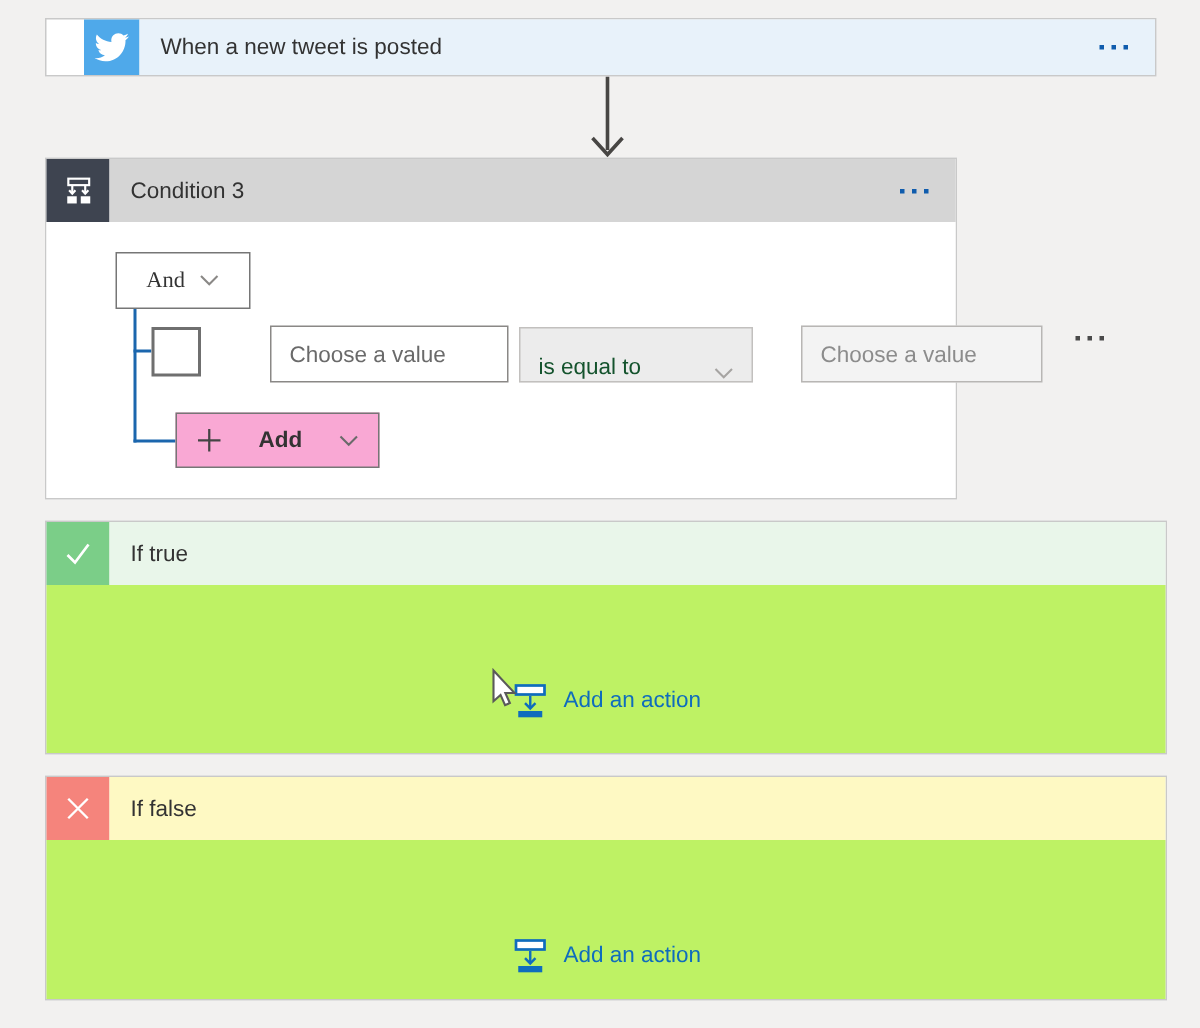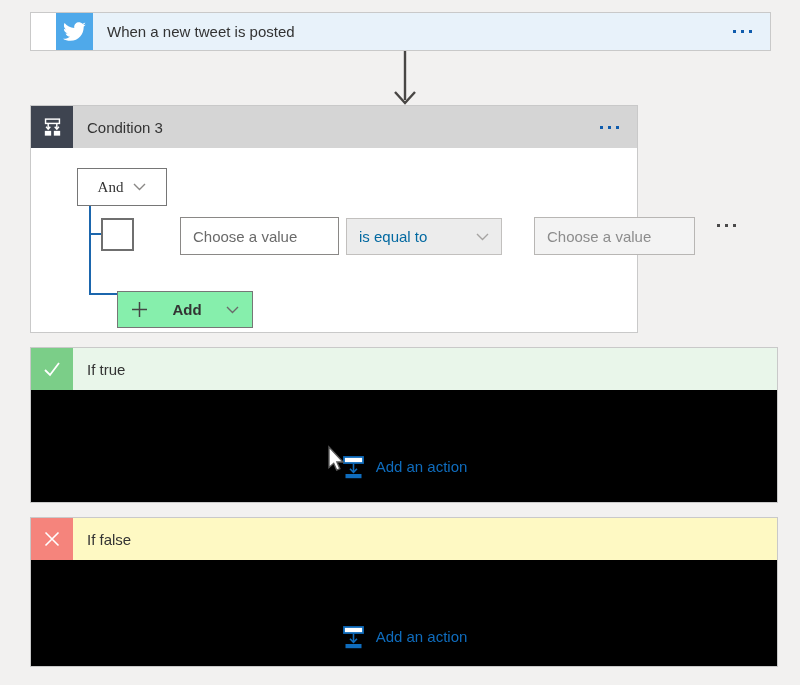--- a/index.html
+++ b/index.html
@@ -41,40 +41,40 @@
 
   .cond-checkbox { position:absolute; left:70px; top:70px; width:33px; height:33px; box-sizing:border-box;
     border:2px solid #6f6f6f; background:#fff; cursor:pointer; }
 
   .field { position:absolute; box-sizing:border-box; font-size:15px; font-family:"Liberation Sans", sans-serif;padding-left:25px; }
   .field input { width:100%; height:100%; box-sizing:border-box; border:1px solid #8a8886; background:#fff;
     padding:0 12px; font-size:15px; font-family:"Liberation Sans", sans-serif; color:#333; }
   .field input::placeholder { color:#6a6a6a; opacity:1; }
   .lhs-field { left:124px; top:69px; width:184px; height:38px; }
   .comparator { left:315px; top:70px; width:156px; height:37px; border:1px solid #c2c0be; background:#ececec;
-    display:flex; align-items:center; justify-content:space-between; padding:16px 12px; color:#0369a1; cursor:pointer; }
+    display:flex; align-items:flex-end; justify-content:space-between; padding:1px 12px; color:#14532d; cursor:pointer; }
   .rhs-field { left:478px; top:69px; width:186px; height:38px; }
   .rhs-field input { background:#f3f3f3; border:1px solid #b8b6b4; }
   .rhs-field input::placeholder { color:#8c8c8c; }
   .row-menu { position:absolute; left:668px; top:76px; }
 
   .add-btn { position:absolute; left:86px; top:127px; width:136px; height:37px; box-sizing:border-box;
-    border:1px solid #767676; background:#86efac; display:flex; align-items:center; justify-content:center; gap:24px;
-    cursor:pointer;margin-top:16px; }
+    border:1px solid #767676; background:#f9a8d4; display:flex; align-items:center; justify-content:center; gap:24px;
+    cursor:pointer; }
   .add-btn .lbl { font-size:15px; font-weight:600; color:#333; }
 
   
   .iftrue { left:30px; top:347px; width:748px; height:156px; }
   .iftrue .icon-tile { background:#7bce88; }
   .iftrue .card-header-rest { background:#e9f6ea; }
   .iffalse { left:30px; top:517px; width:748px; height:150px; }
   .iffalse .icon-tile { background:#f5847c; }
   .iffalse .card-header-rest { background:#fef9c3; }
 
-  .branch-body { position:absolute; left:0; top:42px; right:0; bottom:0; background:#000000;padding-left:19px; }
+  .branch-body { position:absolute; left:0; top:42px; right:0; bottom:0; background:#bef264;padding-left:19px; }
   .add-action { position:absolute; left:0; right:0; top:64px; display:flex; align-items:center;
     justify-content:center; gap:10px; cursor:pointer; }
   .add-action .txt { font-size:15px; color:#0f6cbd; }
 
   .cursor-svg { position:absolute; left:293px; top:54px; pointer-events:none; }
 </style>
 </head>
 <body>
 
 <div class="canvas">

